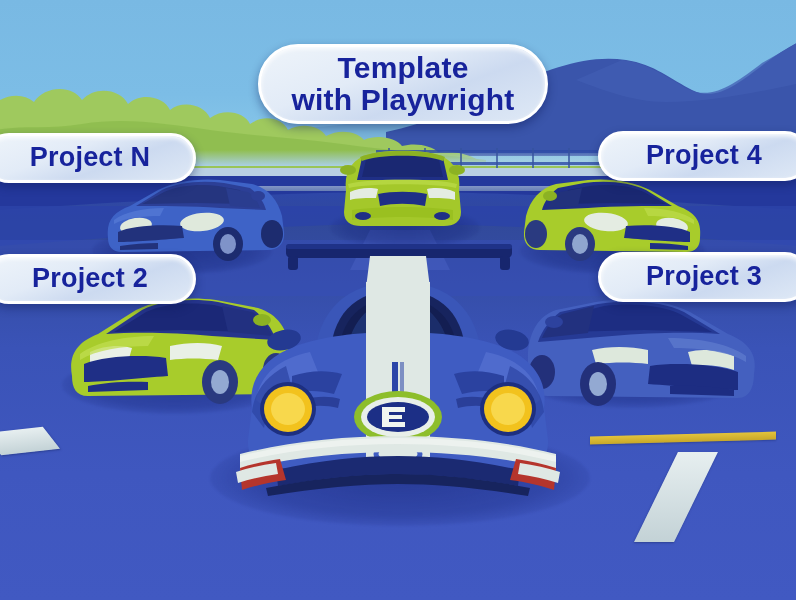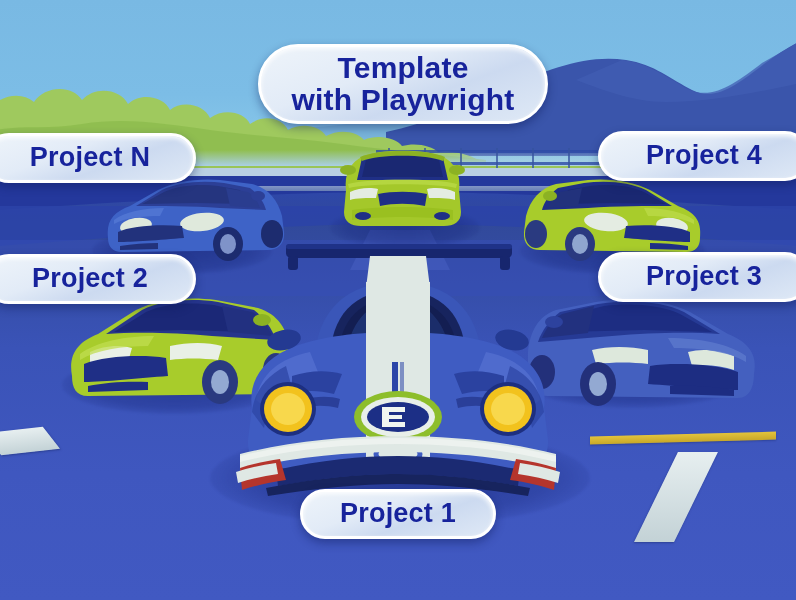--- a/index.html
+++ b/index.html
@@ -401,15 +401,14 @@
 with Playwright</div>
 
   <div class="pill proj" style="left:-16px; top:133px; width:212px; height:50px;">Project N</div>
 
   <div class="pill proj" style="left:598px; top:131px; width:212px; height:50px;">Project 4</div>
 
   <div class="pill proj" style="left:-16px; top:254px; width:212px; height:50px;">Project 2</div>
 
   <div class="pill proj" style="left:598px; top:252px; width:212px; height:50px;">Project 3</div>
 
-  <div class="pill proj" style="left:300px; top:489px; width:196px; height:50px;">Project 1</div>
 
 </div>
 
 </body></html>

